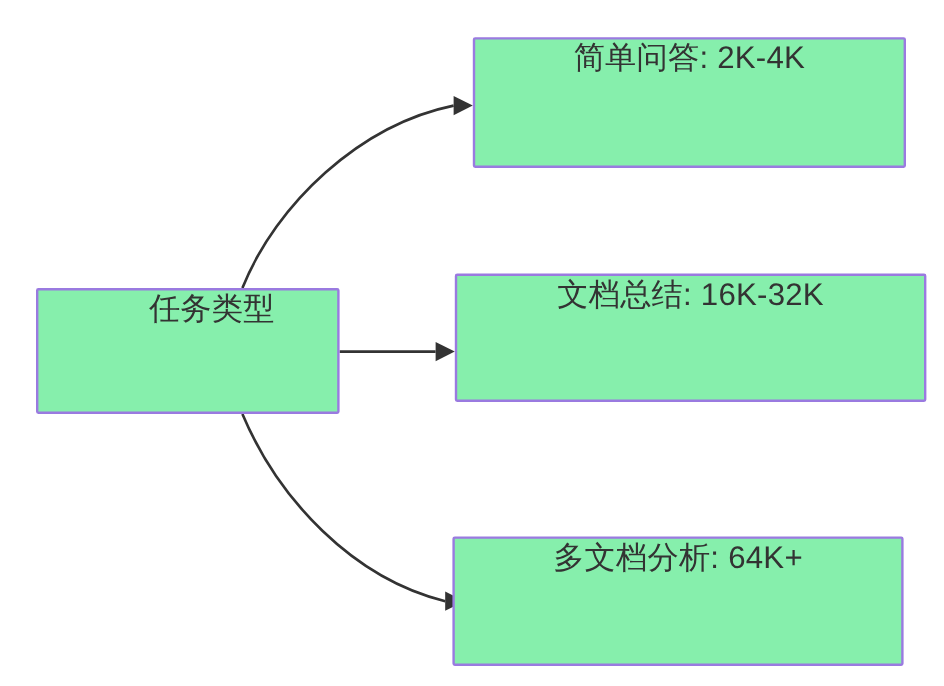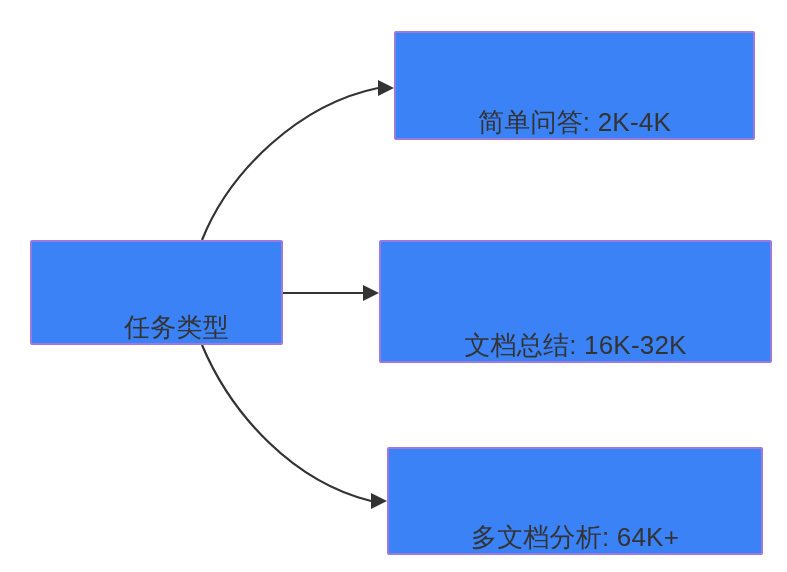--- a/index.html
+++ b/index.html
@@ -22,25 +22,25 @@
     position: absolute;
     left: 0;
     top: 0;
     width: 787px;
     height: 572px;
     pointer-events: none;
   }
   .node {
     position: absolute;
     box-sizing: border-box;
-    background: #3b82f6;
+    background: #86efac;
     border: 2px solid #9a7ae0;
     border-radius: 2px;
     display: flex;
-    align-items: flex-end;
+    align-items: flex-start;
     justify-content: center;
     text-align: center;
   }
   .node-label {
     font-size: 26px;
     line-height: 1.2;
     color: #333333;
     white-space: nowrap;
     letter-spacing: 0.2px;
   }
@@ -52,26 +52,26 @@
     padding-left: 40px;
   }
   #node-simple-qa {
     left: 394px;
     top: 31px;
     width: 361px;
     height: 109px;
   }
   #node-doc-summary {
     left: 379px;
-    top: 240px;
+    top: 228px;
     width: 393px;
-    height: 123px;
+    height: 107px;
   }
   #node-multidoc {
-    left: 387px;
+    left: 377px;
     top: 447px;
     width: 376px;
     height: 108px;
   }
   .edge-path {
     fill: none;
     stroke: #333333;
     stroke-width: 2.2;
   }
   .edge-head {

